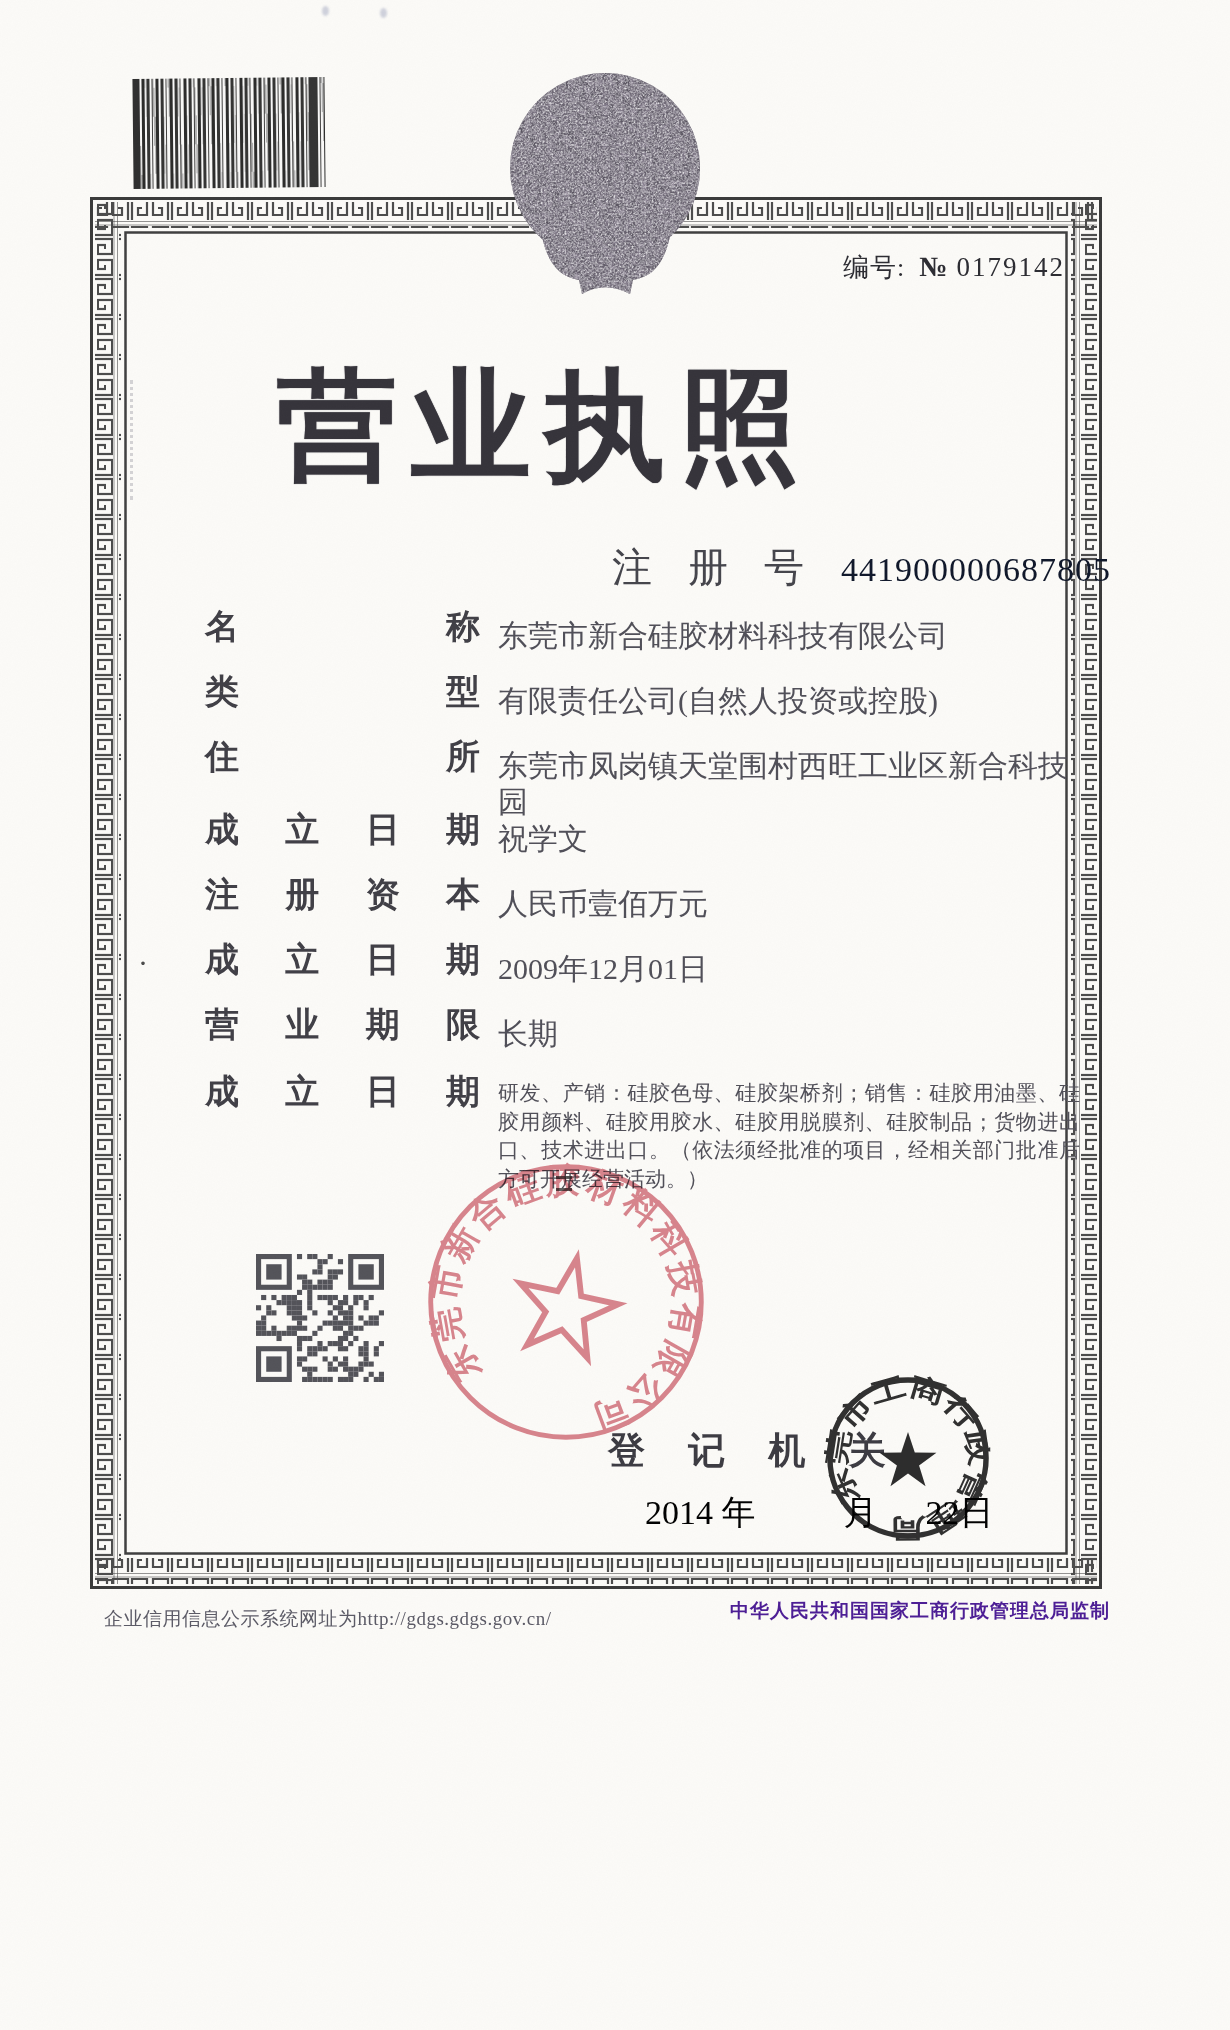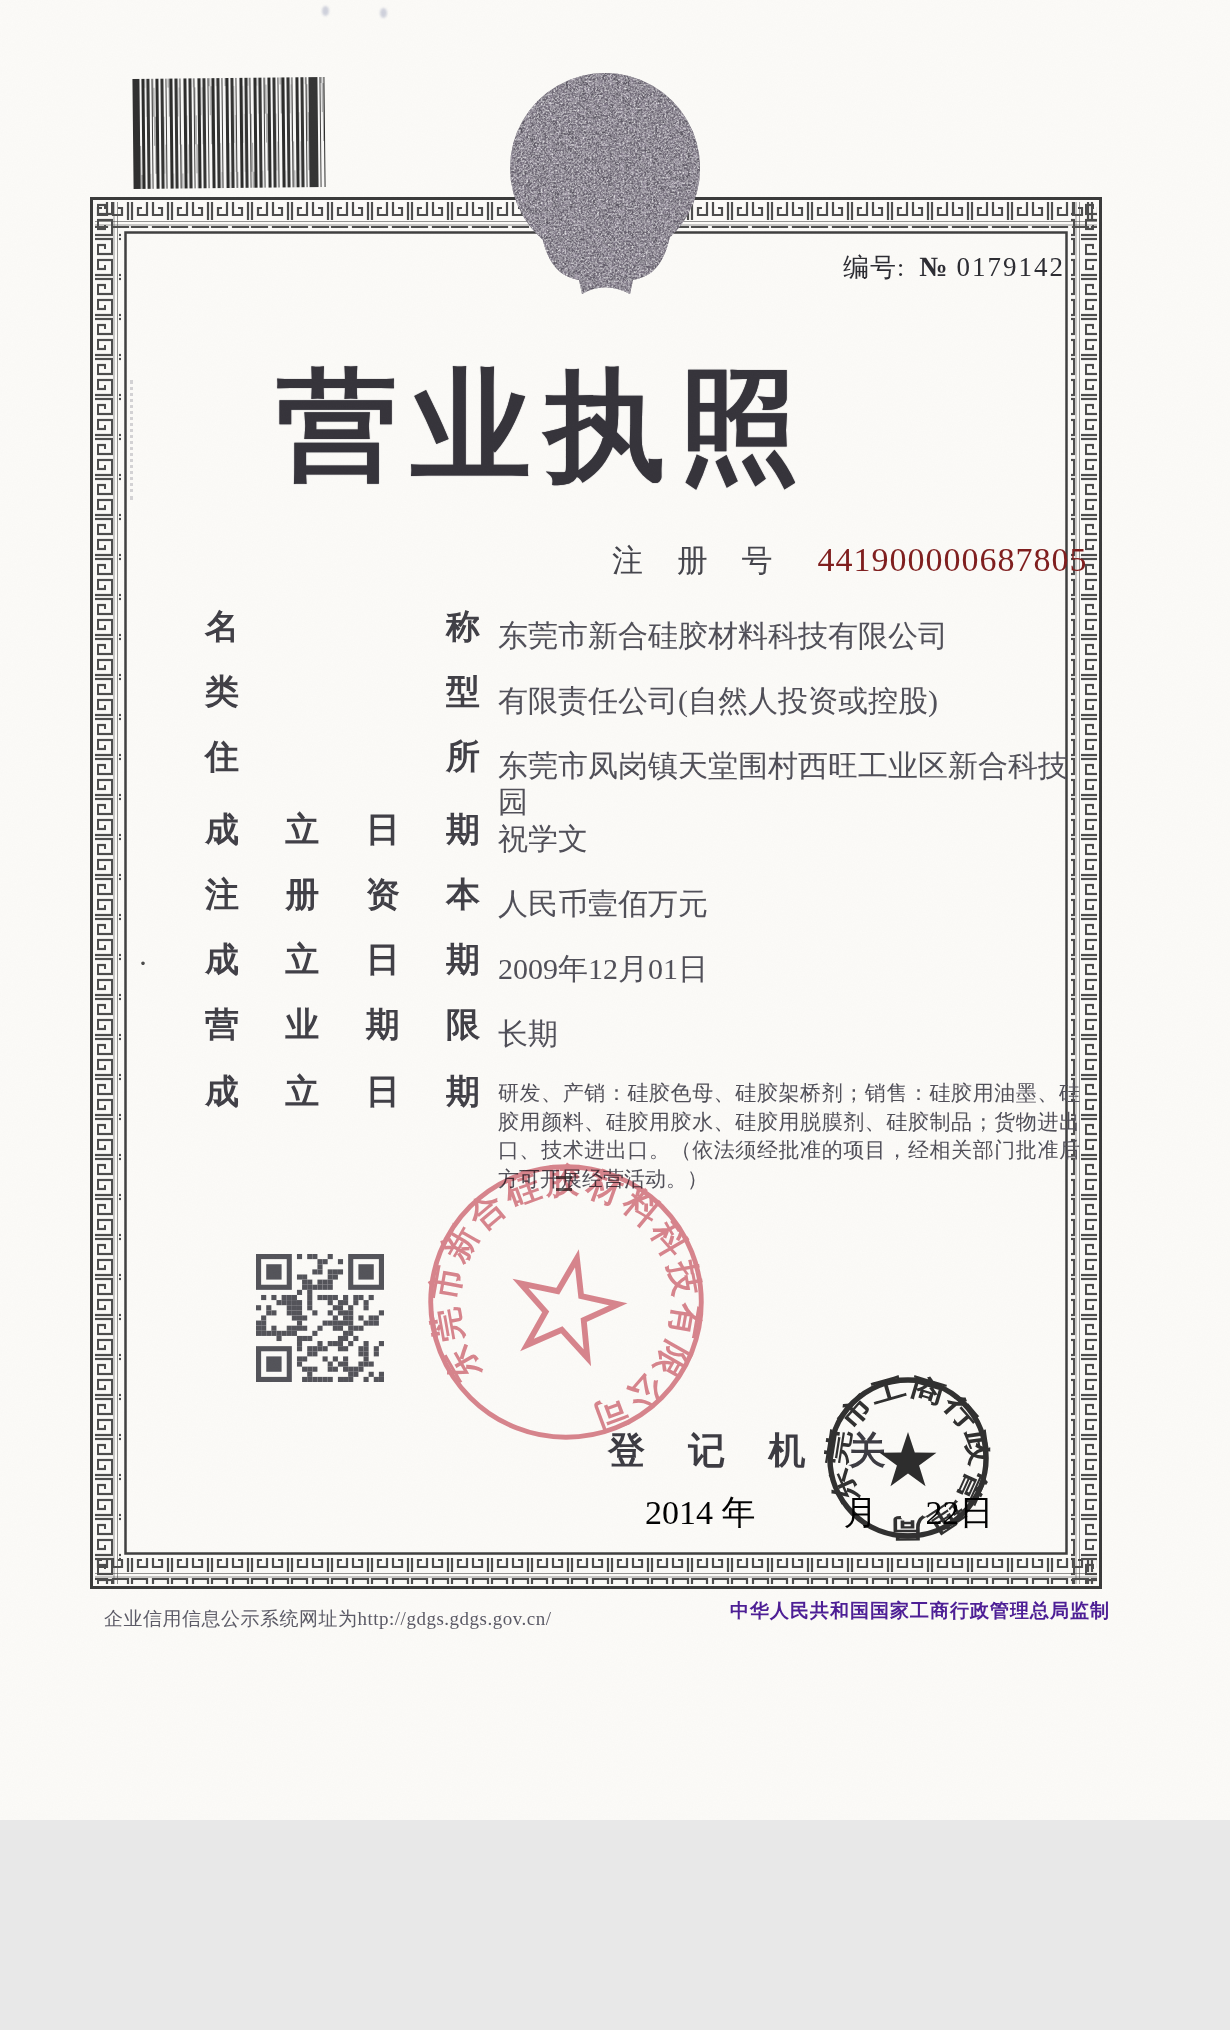--- a/index.html
+++ b/index.html
@@ -1,17 +1,17 @@
 <!DOCTYPE html>
 <html><head>
 <meta charset="utf-8">
 <style>
   html,body{margin:0;padding:0;background:#e8e8e8;}
   .page{
-    position:relative;width:1230px;height:1820px;background:#fcfbf8;overflow:hidden;
+    position:relative;width:1230px;height:2030px;background:#fcfbf8;overflow:hidden;
     font-family:"Liberation Serif","DejaVu Serif",serif;color:#3c3b42;margin:0 auto;
   }
   .abs{position:absolute;}
   
   .speck{width:7px;height:10px;border-radius:50%;background:#9aa0bb;opacity:.45;filter:blur(1px);}
   .dotline{width:3px;border-left:3px dotted #8c8c96;opacity:.35;}
   .eq-smudge{width:16px;height:9px;border-top:3px solid #3a3a3a;border-bottom:3px solid #3a3a3a;opacity:.8;}
   .bullet-mark{font-size:30px;color:#4a4a4a;}
   
   .barcode{
@@ -33,22 +33,22 @@
   .serial-line .digits{font-size:27px;letter-spacing:2px;}
   
   .title{
     top:346px;left:545px;transform:translateX(-50%);white-space:nowrap;
     font-family:"Liberation Sans","DejaVu Sans",sans-serif;
     font-size:120px;font-weight:900;letter-spacing:14px;color:#35333a;
     text-shadow:0 0 1px #55525a;
   }
   
   .reg-line{top:540px;left:612px;white-space:nowrap;color:#45454c;}
-  .reg-line .reg-label{font-size:31px;letter-spacing:13px;}
-  .reg-line .reg-number{font-size:34px;letter-spacing:1px;margin-left:28px;color:#7f1d1d;}
+  .reg-line .reg-label{font-size:40px;letter-spacing:13px;}
+  .reg-line .reg-number{font-size:34px;letter-spacing:1px;margin-left:20px;color:#0f172a;}
   
   .field-row{left:205px;width:875px;display:flex;align-items:flex-start;}
   .field-label{
     width:275px;flex:0 0 275px;font-size:34px;font-weight:600;color:#403f46;
     text-align:justify;text-align-last:justify;line-height:1.1;
   }
   .field-value{margin-left:18px;font-size:30px;color:#504f58;padding-top:10px;line-height:1.2;}
   .field-value.small{font-size:21px;line-height:28.5px;padding-top:6px;width:588px;text-align:justify;}
   
   .qr{left:256px;top:1254px;width:128px;height:128px;opacity:.88;}

